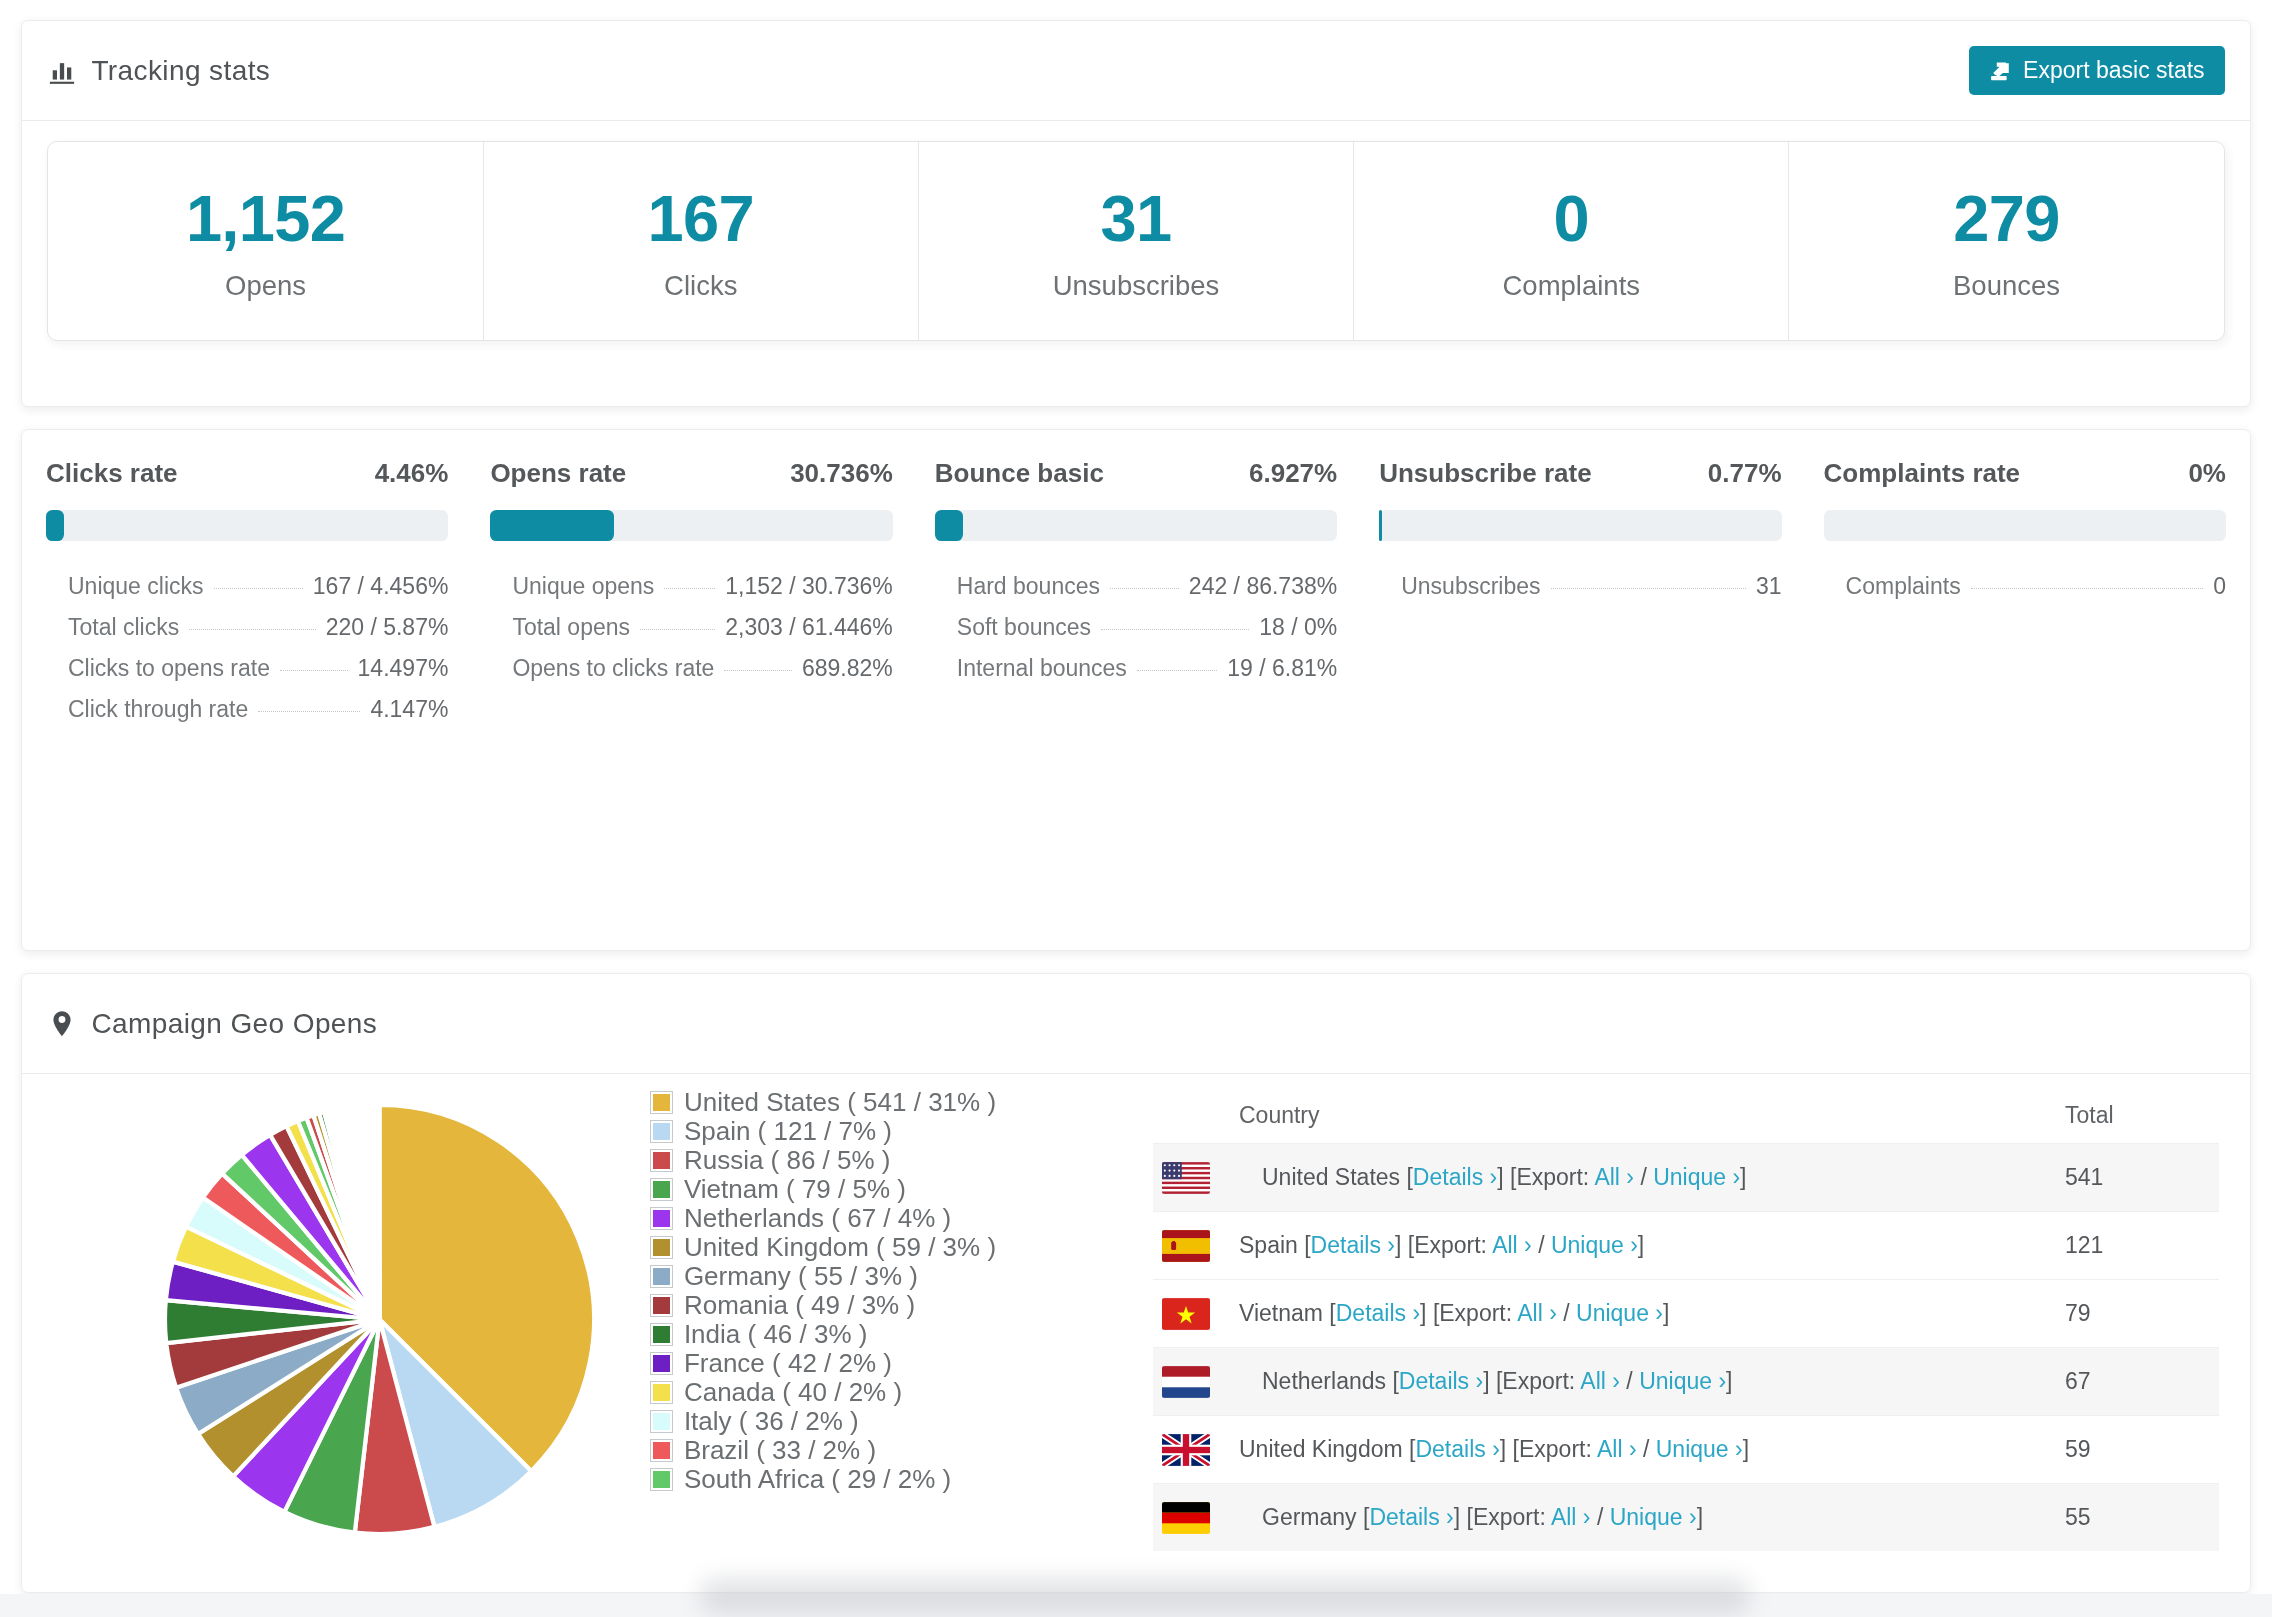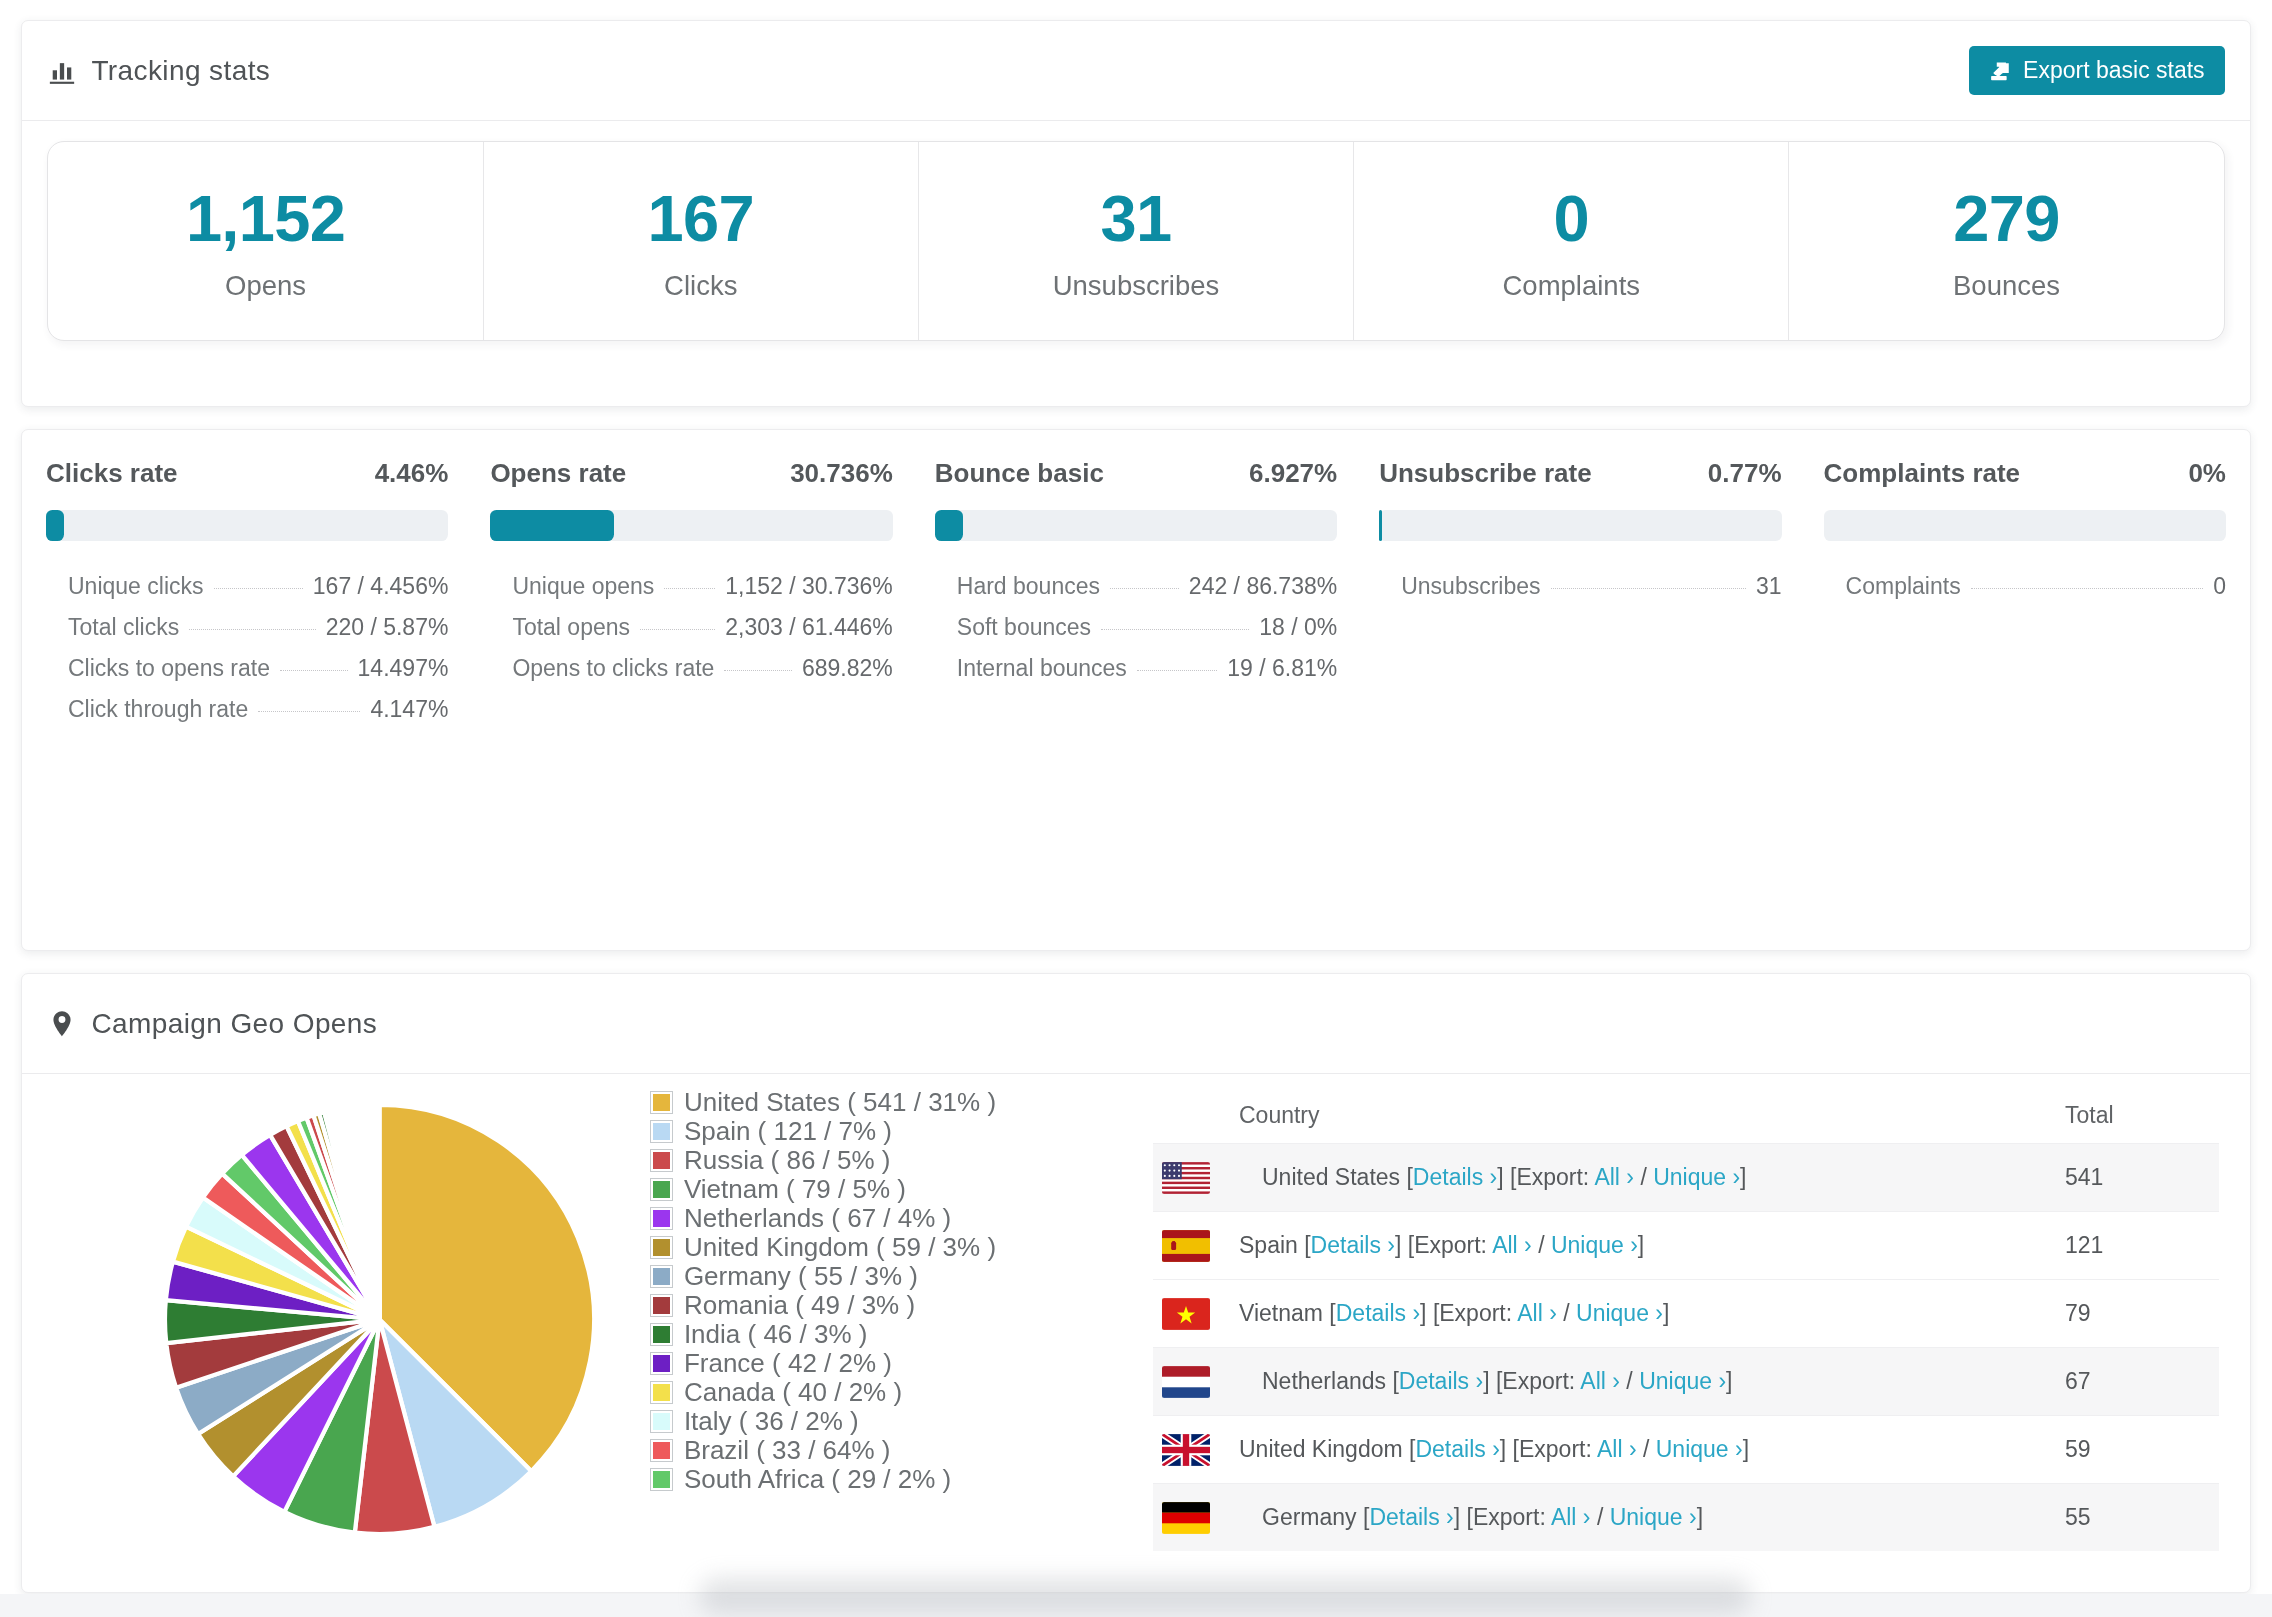--- a/index.html
+++ b/index.html
@@ -38,21 +38,21 @@
     font-size:23px; font-weight:500;
     padding:10.6px 20px; border:none; border-radius:5px;
     cursor:pointer; font-family:inherit;
   }
   .export-btn svg { width:22.6px; height:22.6px; }
 
   
   .stats-row {
     position:absolute; left:25.4px; right:25.4px; top:120px; height:200px;
     display:flex;
-    border:0.7px solid #e4e4e6; border-radius:17px;
+    border:0.7px solid #e4e4e6; border-radius:10px;
     box-shadow:2.8px 3.5px 8.5px rgba(45,55,65,.06);
     background:#fff;
   }
   .stat-box {
     flex:1; display:flex; flex-direction:column;
     align-items:center; justify-content:center; gap:14px;
     border-right:0.7px solid #e7e7e9;
   }
   .stat-box:last-child { border-right:none; }
   .stat-value { font-size:65px; font-weight:700; color:#0d8ca3; letter-spacing:-0.7px; }
@@ -398,21 +398,21 @@
       <div class="legend-item">
         <span class="legend-swatch" style="background-color: rgb(243, 224, 75);"></span>
         <span class="legend-label">Canada ( 40 / 2% )</span>
       </div>
       <div class="legend-item">
         <span class="legend-swatch" style="background-color: rgb(216, 251, 251);"></span>
         <span class="legend-label">Italy ( 36 / 2% )</span>
       </div>
       <div class="legend-item">
         <span class="legend-swatch" style="background-color: rgb(238, 90, 91);"></span>
-        <span class="legend-label">Brazil ( 33 / 64% )</span>
+        <span class="legend-label">Brazil ( 33 / 2% )</span>
       </div>
       <div class="legend-item">
         <span class="legend-swatch" style="background-color: rgb(98, 201, 105);"></span>
         <span class="legend-label">South Africa ( 29 / 2% )</span>
       </div>
     </div>
 
   <div class="geo-table">
     <div class="geo-thead">
       <span></span>

